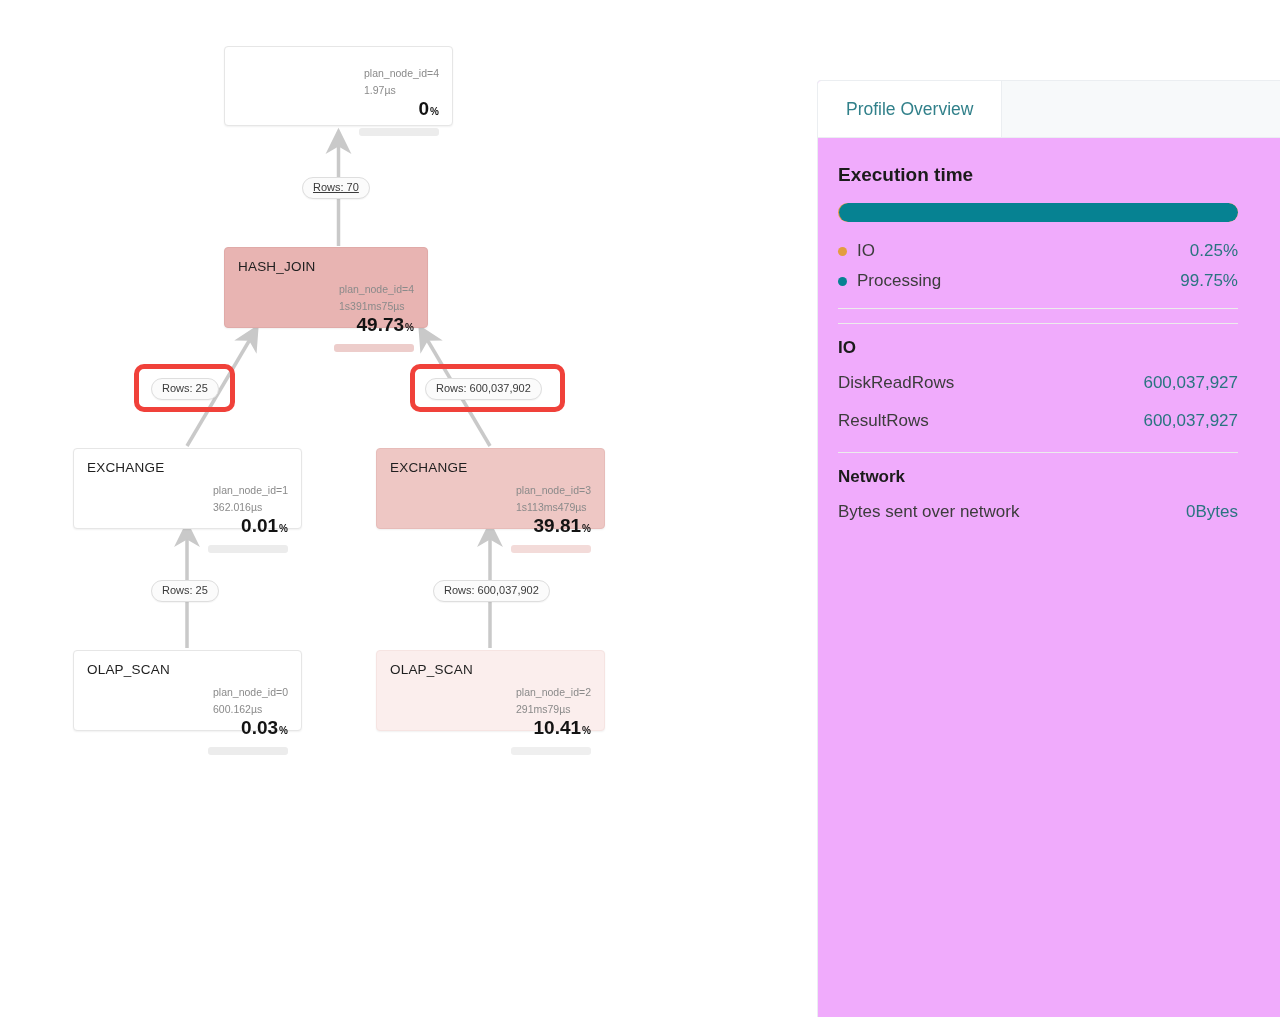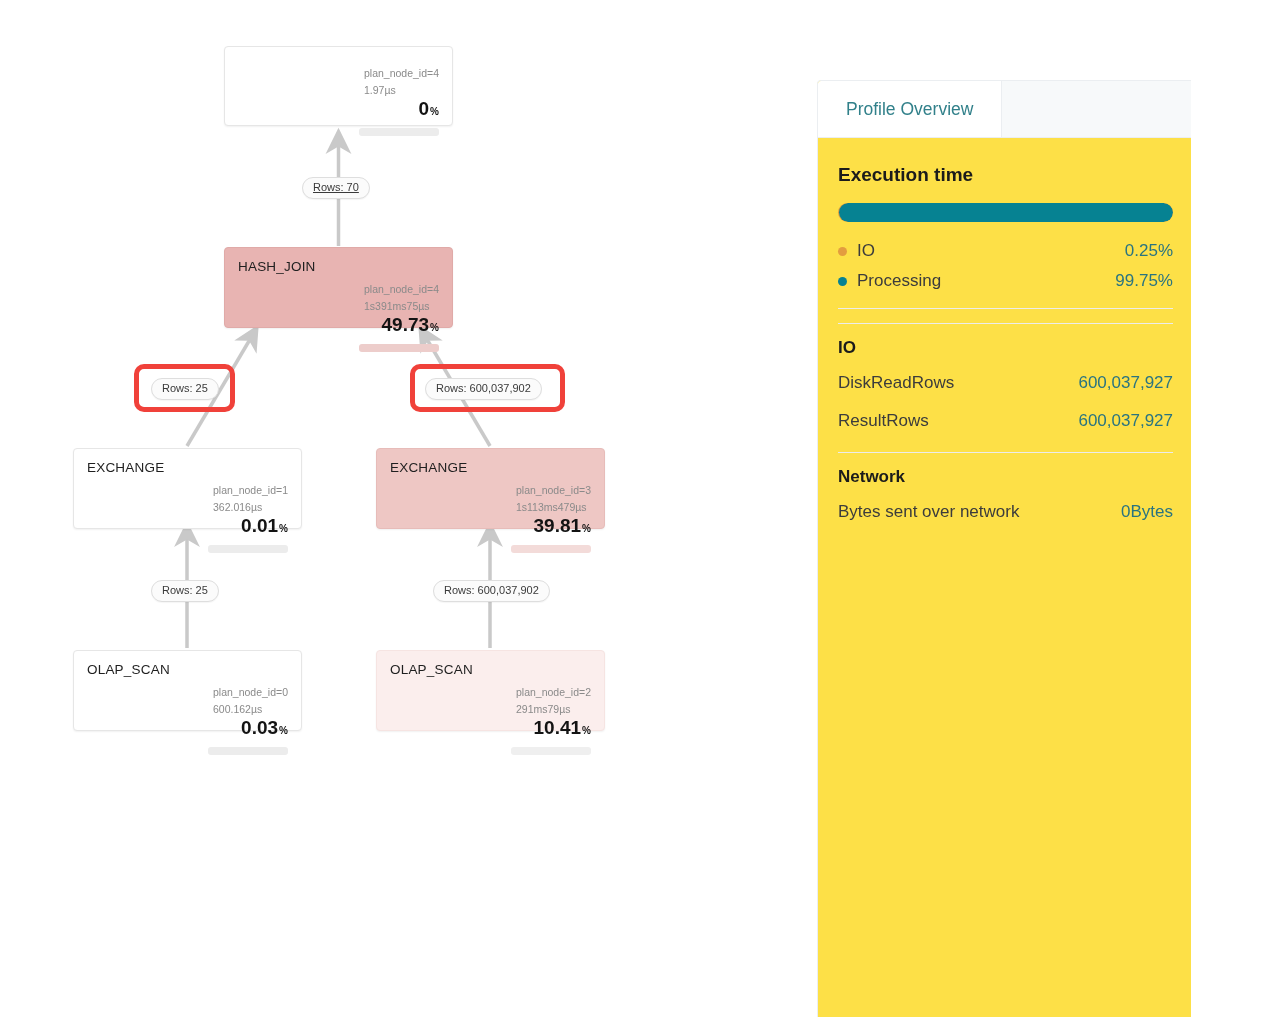--- a/index.html
+++ b/index.html
@@ -117,23 +117,23 @@
     border: 5px solid #f0413a;
     border-radius: 10px;
     pointer-events: none;
   }
 
   
   #panel {
     position: absolute;
     left: 817px;
     top: 80px;
-    width: 374px;
+    width: 463px;
     height: 937px;
-    background: #fde047;
+    background: #f0abfc;
     border: 1px solid #ebeef1;
     border-right: none;
     border-bottom: none;
     border-top-left-radius: 4px;
     box-sizing: border-box;
     overflow: hidden;
   }
   .tabs {
     display: flex;
     height: 57px;
@@ -150,21 +150,21 @@
     box-sizing: border-box;
     border-right: 1px solid #ebeef1;
     cursor: pointer;
   }
   .tab.inactive {
     background: #f7f9fa;
     flex: 1;
     border-right: none;
   }
   .panel-body {
-    padding: 26px 18px 0 20px;
+    padding: 26px 42px 0 20px;
   }
   .section-title {
     font-size: 19px;
     font-weight: bold;
     color: #1b1b1b;
     margin: 0 0 17px 0;
   }
   .section-title.small {
     font-size: 17px;
     margin-bottom: 6px;
@@ -243,21 +243,21 @@
           <div>plan_node_id=4</div>
           <div>1.97µs</div>
         </div>
         <div class="node-right">
           <div class="pct"><span>0</span><span class="unit">%</span></div>
           <div class="bar"></div>
         </div>
       </div>
     </div>
 
-    <div class="node pink-strong" style="left:224px; top:247px; width:229px; height:81px;">
+    <div class="node pink-strong" style="left:224px; top:247px; width:204px; height:81px;">
       <div class="node-title">HASH_JOIN</div>
       <div class="node-body">
         <div class="node-meta">
           <div>plan_node_id=4</div>
           <div>1s391ms75µs</div>
         </div>
         <div class="node-right">
           <div class="pct"><span>49.73</span><span class="unit">%</span></div>
           <div class="bar"></div>
         </div>

